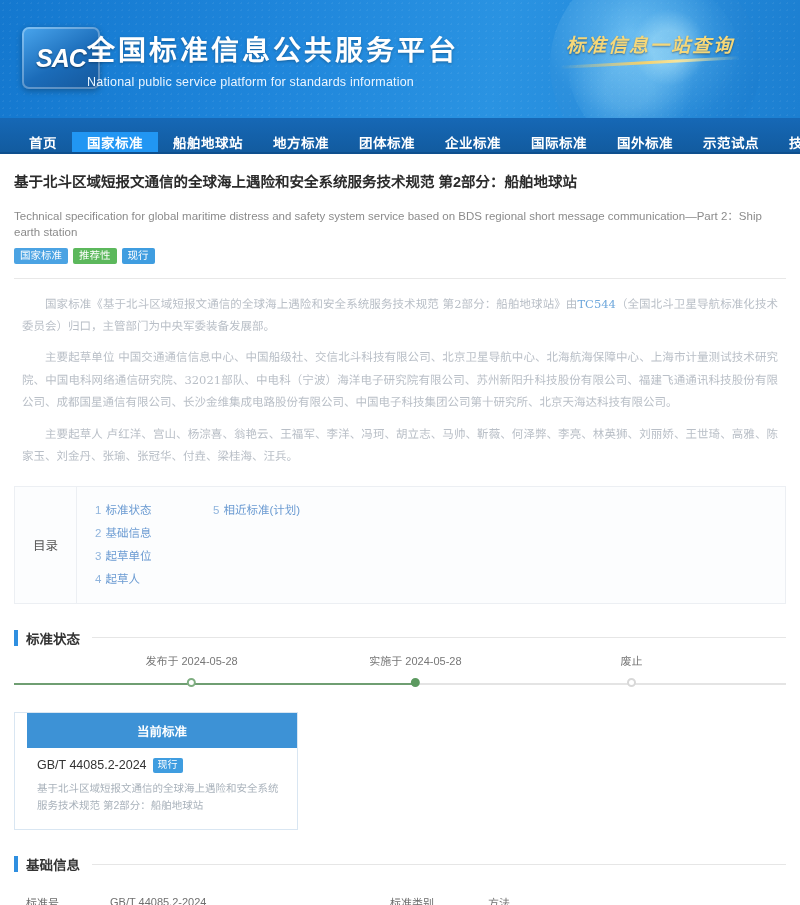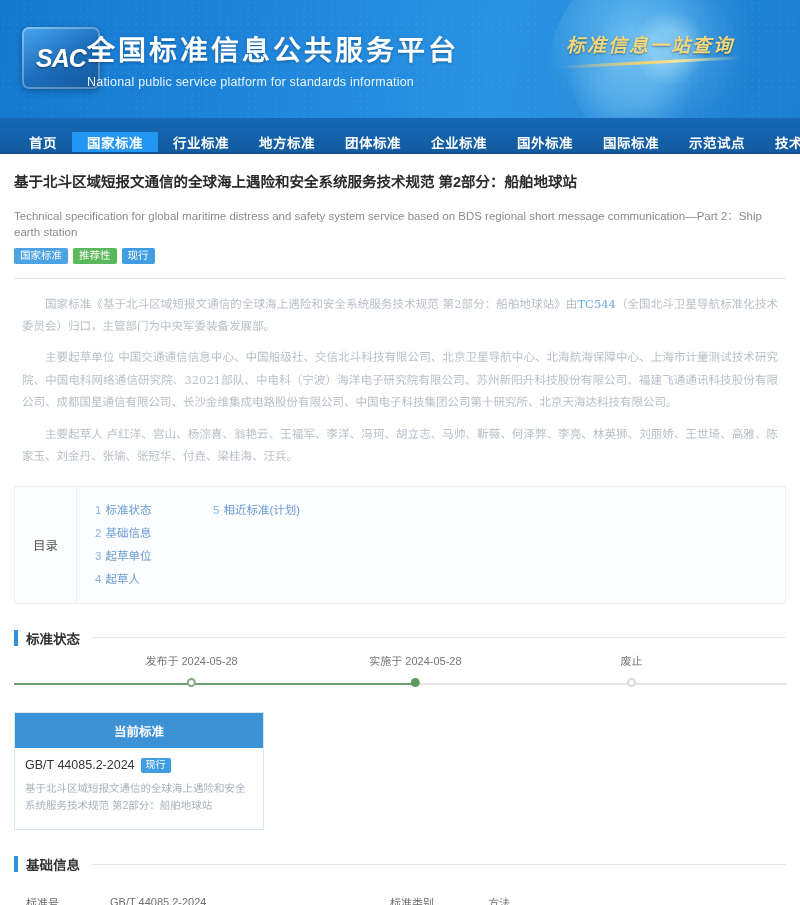--- a/index.html
+++ b/index.html
@@ -225,23 +225,24 @@
     width: 9px; height: 9px; border-radius: 50%;
     background: #ffffff;
     border: 2px solid #7fae81;
   }
   .tl-node .dot.filled { background: #5c9a60; border-color: #5c9a60; }
   .tl-node .dot.pending { border-color: #d8d8d8; }
 
   
   .cur-card {
     margin-top: 18px;
-    width: 250px;
+    width: 284px;
     border: 1px solid #d9e6f2;
     background: #fff;
+    padding-left: 12px;
   }
   .cur-card-head {
     background: #3d92d6;
     color: #fff;
     font-size: 12.5px; font-weight: bold;
     text-align: center;
     padding: 8px 0;
   }
   .cur-card-body { padding: 10px 10px 14px; }
   .cur-code-row { display: flex; align-items: center; gap: 6px; }
@@ -300,26 +301,26 @@
 
   <div class="slogan">
     <div class="txt">标准信息一站查询</div>
     <div class="swoosh"></div>
   </div>
 </div>
 
 <div class="nav" id="nav-root">
     <div class="nav-item">首页</div>
     <div class="nav-item active">国家标准</div>
-    <div class="nav-item">行业标准</div>
+    <div class="nav-item">船舶地球站</div>
     <div class="nav-item">地方标准</div>
     <div class="nav-item">团体标准</div>
     <div class="nav-item">企业标准</div>
+    <div class="nav-item">国际标准</div>
     <div class="nav-item">国外标准</div>
-    <div class="nav-item">国际标准</div>
     <div class="nav-item">示范试点</div>
     <div class="nav-item">技术委员会</div>
   </div>
 
 <div class="wrap">
 
   <div class="title-block">
     <div class="std-title">基于北斗区域短报文通信的全球海上遇险和安全系统服务技术规范 第2部分：船舶地球站</div>
     <div class="std-title-en">Technical specification for global maritime distress and safety system service based on BDS regional short message communication—Part 2：Ship earth station</div>
     <div class="badges" id="badges-root">

